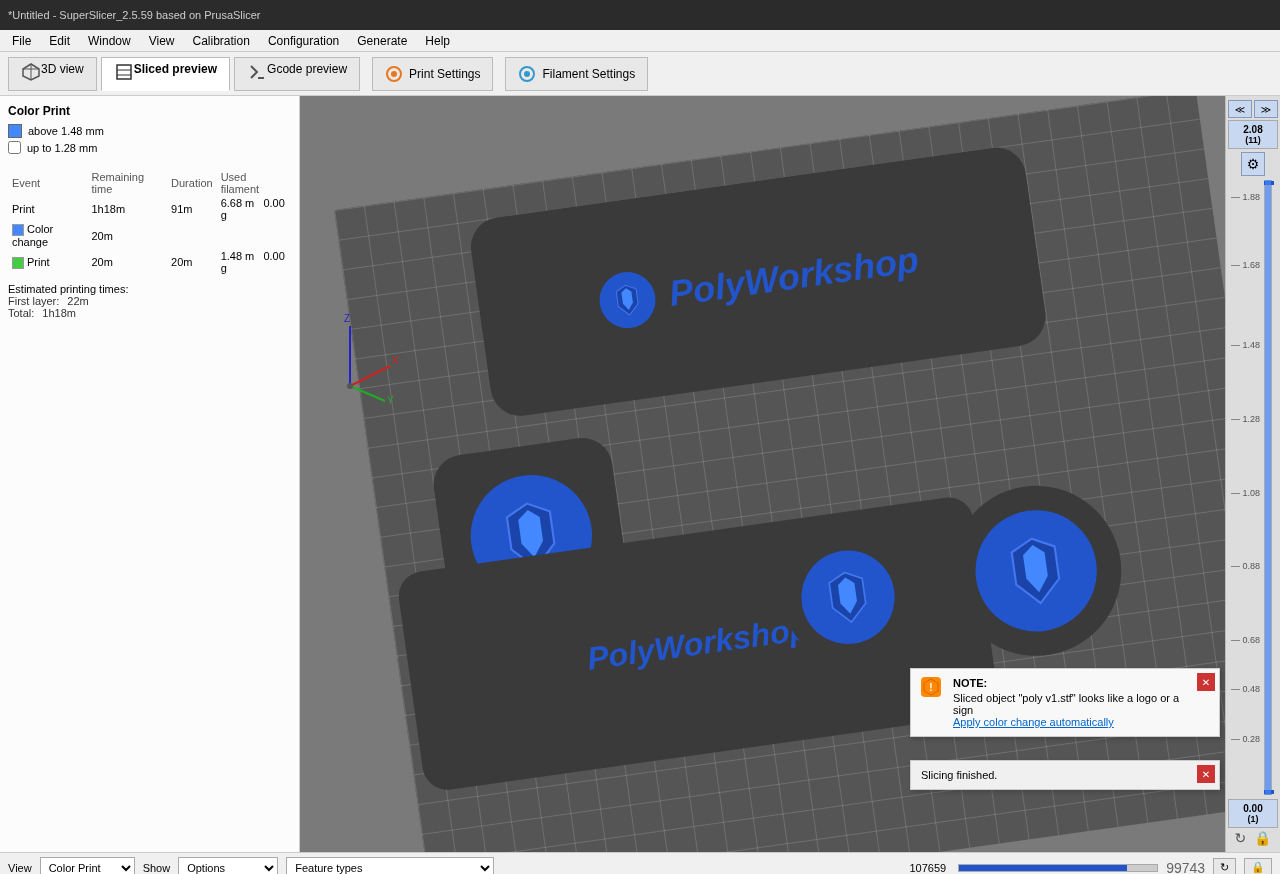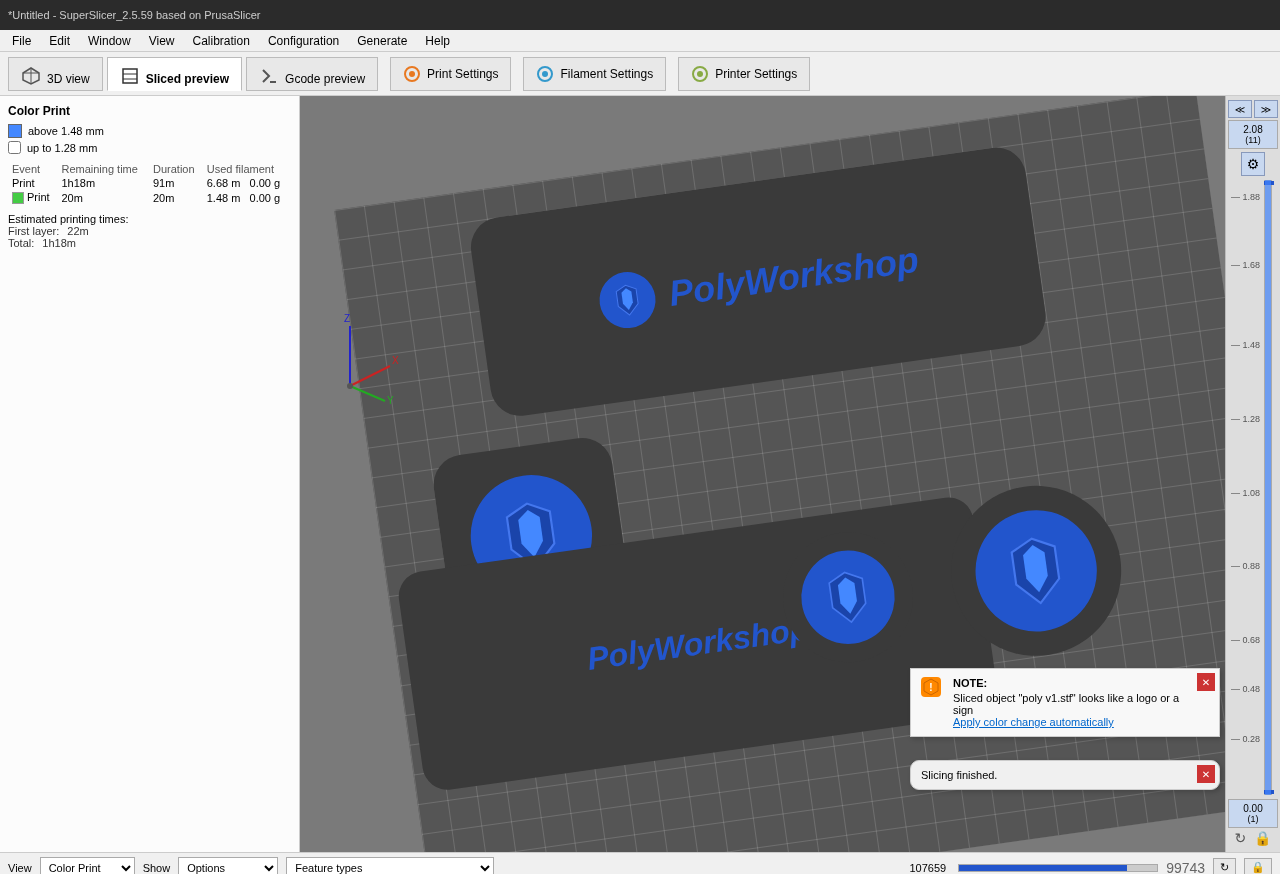--- a/index.html
+++ b/index.html
@@ -37,22 +37,21 @@
       background: #f0f0f0;
       height: 44px;
       display: flex;
       align-items: center;
       padding: 0 8px;
       gap: 4px;
       border-bottom: 1px solid #ccc;
     }
     .view-tab {
       display: flex;
-      align-items: flex-end;
-      gap: 6px;
+      align-items: flex-start;
       padding: 4px 12px;
       border: 1px solid #bbb;
       background: #e8e8e8;
       cursor: pointer;
       font-size: 12px;
       height: 34px;
     }
     .view-tab.active {
       background: #ffffff;
       border-bottom-color: #ffffff;
@@ -104,21 +103,21 @@
       margin-bottom: 3px;
     }
     .color-box {
       width: 14px;
       height: 14px;
       border: 1px solid #666;
     }
     .print-table {
       width: 100%;
       border-collapse: collapse;
-      margin-top: 8px;
+      margin-top: 16px;
     }
     .print-table th {
       text-align: left;
       font-weight: normal;
       color: #555;
       padding: 1px 4px;
       font-size: 11px;
     }
     .print-table td {
       padding: 1px 4px;
@@ -282,21 +281,21 @@
       background: #ddd;
       border-left: 1px solid #bbb;
       display: flex;
       flex-direction: column;
       align-items: center;
       padding: 4px 2px;
       position: relative;
     }
     .layer-top-val {
       font-size: 10px;
-      font-weight: normal;
+      font-weight: bold;
       text-align: center;
       background: #c8d8f0;
       padding: 3px;
       width: 100%;
       text-align: center;
       border: 1px solid #aaa;
     }
     .layer-btn {
       background: #c8d8f0;
       border: 1px solid #8899bb;
@@ -394,27 +393,20 @@
       <circle cx="9" cy="9" r="3" fill="#e87820"></circle>
     </svg>
     <span>Print Settings</span>
   </div>
   <div class="settings-btn">
     <svg width="18" height="18" viewBox="0 0 18 18">
       <circle cx="9" cy="9" r="7" fill="none" stroke="#3399cc" stroke-width="2"></circle>
       <circle cx="9" cy="9" r="3" fill="#3399cc"></circle>
     </svg>
     <span>Filament Settings</span>
-  </div>
-  <div class="settings-btn">
-    <svg width="18" height="18" viewBox="0 0 18 18">
-      <circle cx="9" cy="9" r="7" fill="none" stroke="#88aa44" stroke-width="2"></circle>
-      <circle cx="9" cy="9" r="3" fill="#88aa44"></circle>
-    </svg>
-    <span>Printer Settings</span>
   </div>
 </div>
 
 <div id="main">
 
   <div id="left-panel">
     <div class="panel-title">Color Print</div>
 
     <div class="color-row">
       <div class="color-box" style="background:#4488ff;"></div>
@@ -436,20 +428,28 @@
       </thead>
       <tbody>
         <tr>
           <td>Print</td>
           <td>1h18m</td>
           <td>91m</td>
           <td>6.68 m &nbsp; 0.00 g</td>
         </tr>
         <tr>
           <td>
+            <span class="event-color" style="background:#4488ff;"></span>Color change
+          </td>
+          <td>20m</td>
+          <td></td>
+          <td></td>
+        </tr>
+        <tr>
+          <td>
             <span class="event-color" style="background:#44cc44;"></span>Print
           </td>
           <td>20m</td>
           <td>20m</td>
           <td>1.48 m &nbsp; 0.00 g</td>
         </tr>
       </tbody>
     </table>
 
     <div class="est-section">
@@ -534,21 +534,21 @@
         </span>
         <div>
           <div class="notification-header">NOTE:</div>
           <div>Sliced object "poly v1.stf" looks like a logo or a sign</div>
           <div><span class="notification-link">Apply color change automatically</span></div>
         </div>
       </div>
       <button class="notification-close">✕</button>
     </div>
 
-    <div class="notification notification-slicing" style="position:absolute; bottom:62px; right:5px; width:310px;border-radius:9px;">
+    <div class="notification notification-slicing" style="position:absolute; bottom:62px; right:5px; width:310px;">
       <span>Slicing finished.</span>
       <button class="notification-close">✕</button>
     </div>
   </div>
 
   <div id="right-panel">
     <div id="layer-control" style="width:55px; background:#ddd; border-left:1px solid #bbb; display:flex; flex-direction:column; align-items:center; padding:4px 2px; position:relative;">
 
       <div style="display:flex; gap:2px; margin-bottom:2px;">
         <button class="layer-btn" style="font-size:10px;">≪</button>

